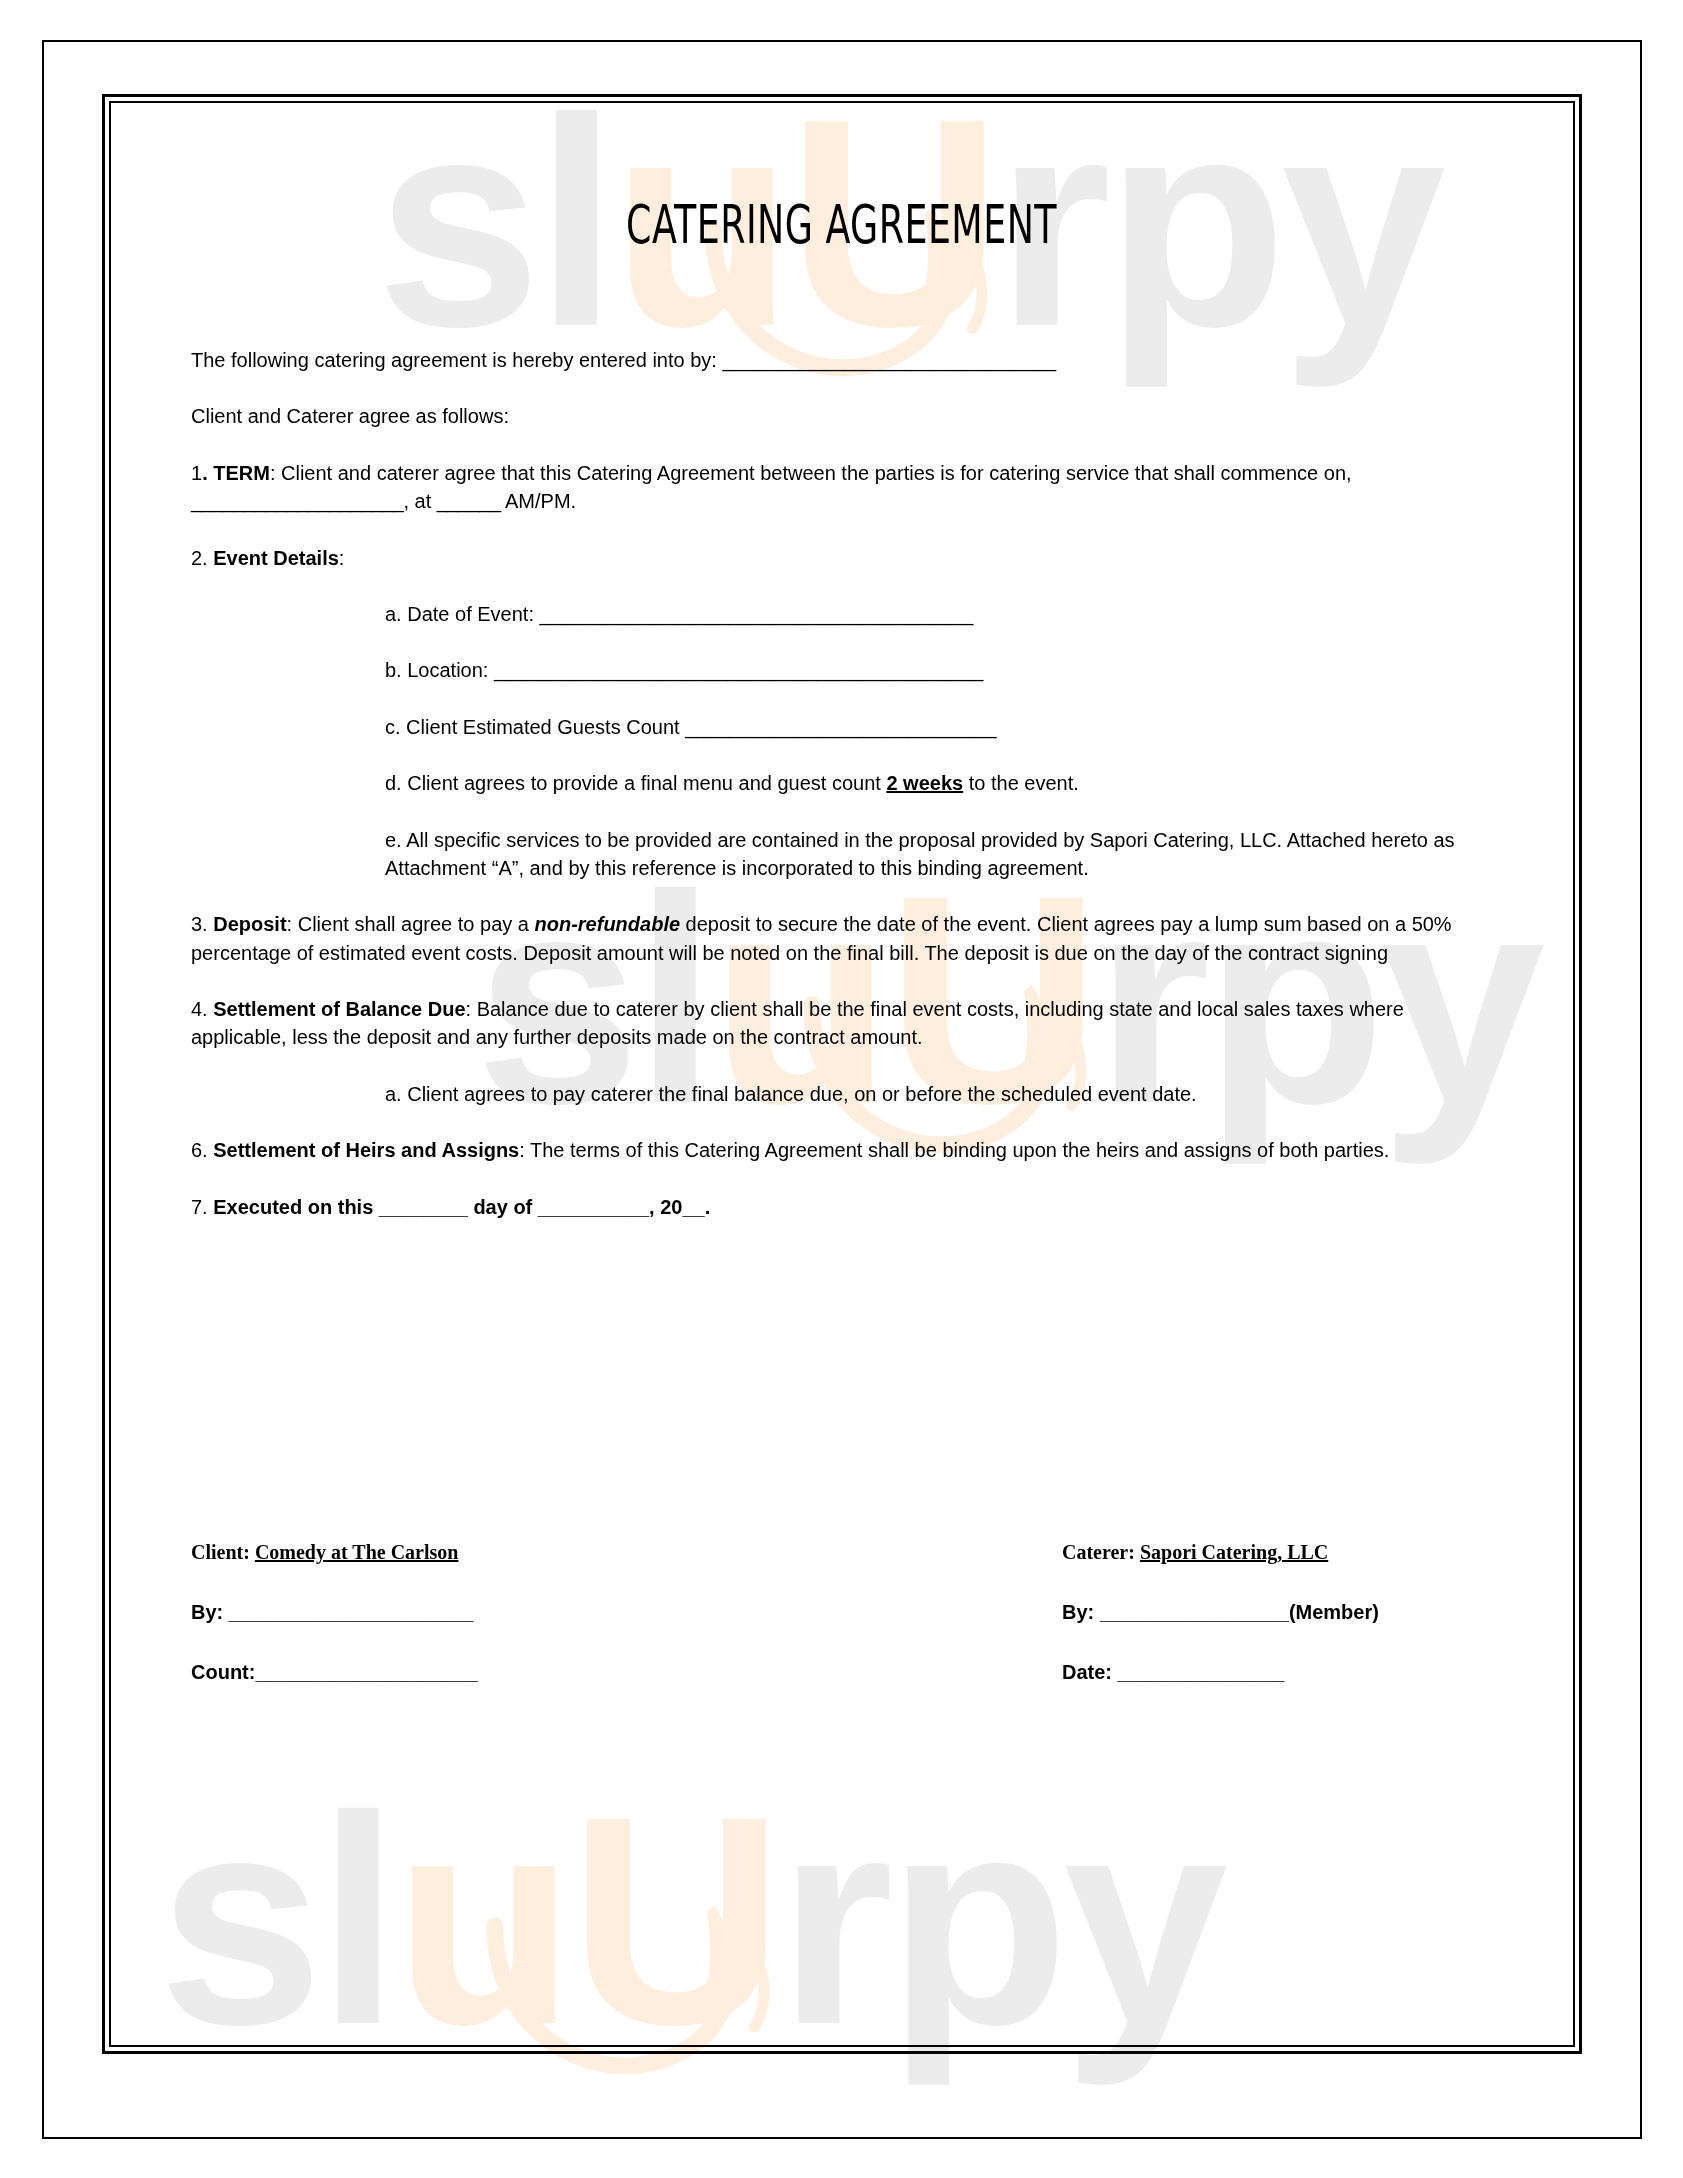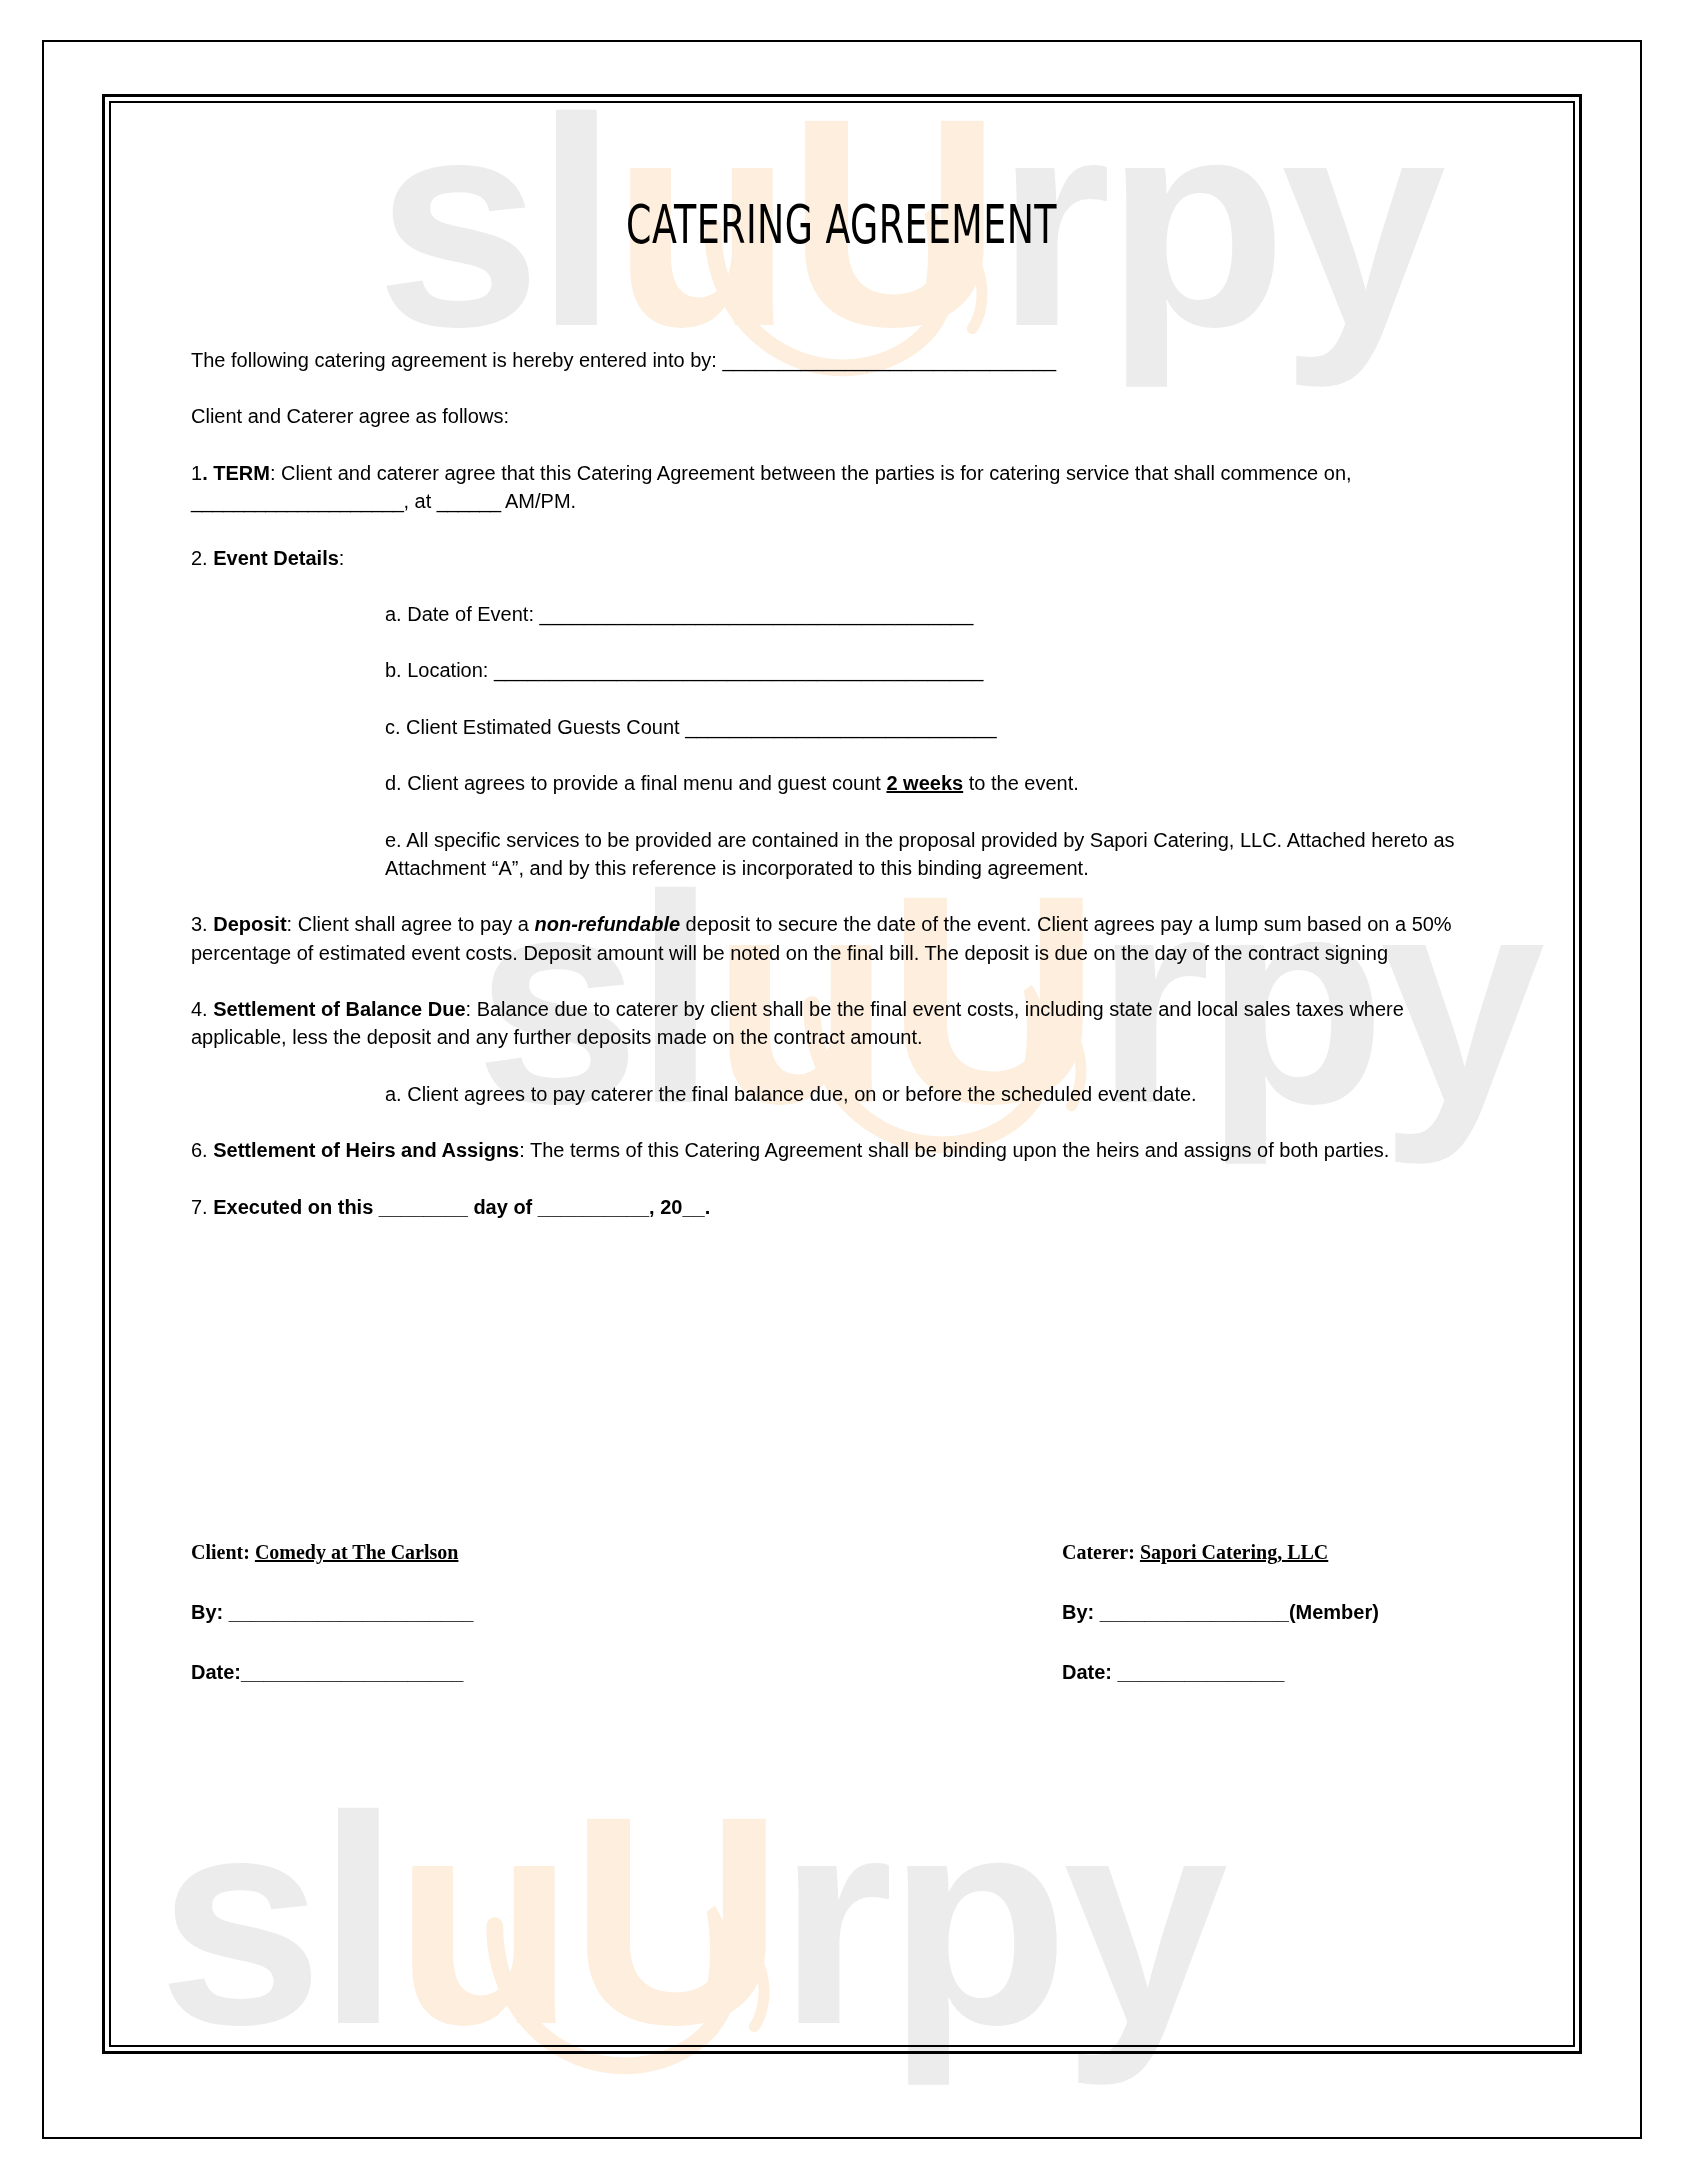--- a/index.html
+++ b/index.html
@@ -257,21 +257,21 @@
       <div class="sig-col-left">
         <div class="sig-line sp-by">By: ______________________</div>
       </div>
       <div class="sig-col-right">
         <div class="sig-line sp-by">By: _________________(Member)</div>
       </div>
     </div>
 
     <div class="sig-row">
       <div class="sig-col-left">
-        <div class="sig-line sp-date">Date:____________________</div>
+        <div class="sig-line sp-date">Count:____________________</div>
       </div>
       <div class="sig-col-right">
         <div class="sig-line sp-date">Date: _______________</div>
       </div>
     </div>
 
   </div>
 
 </div>
 

